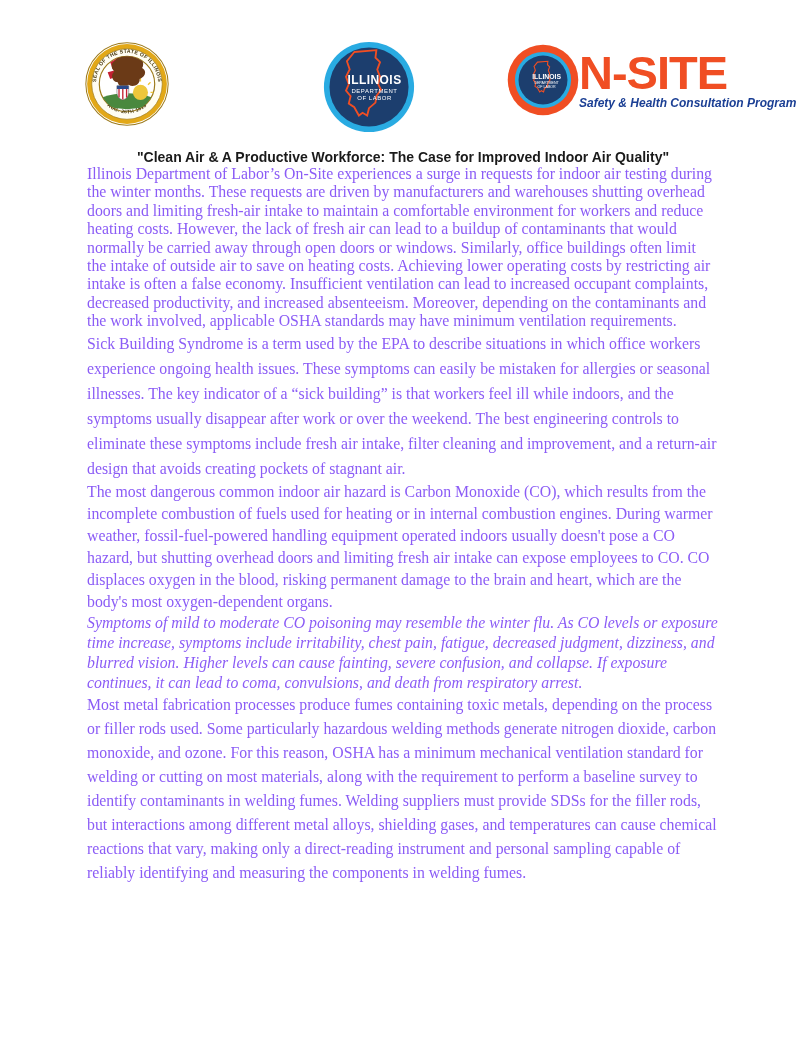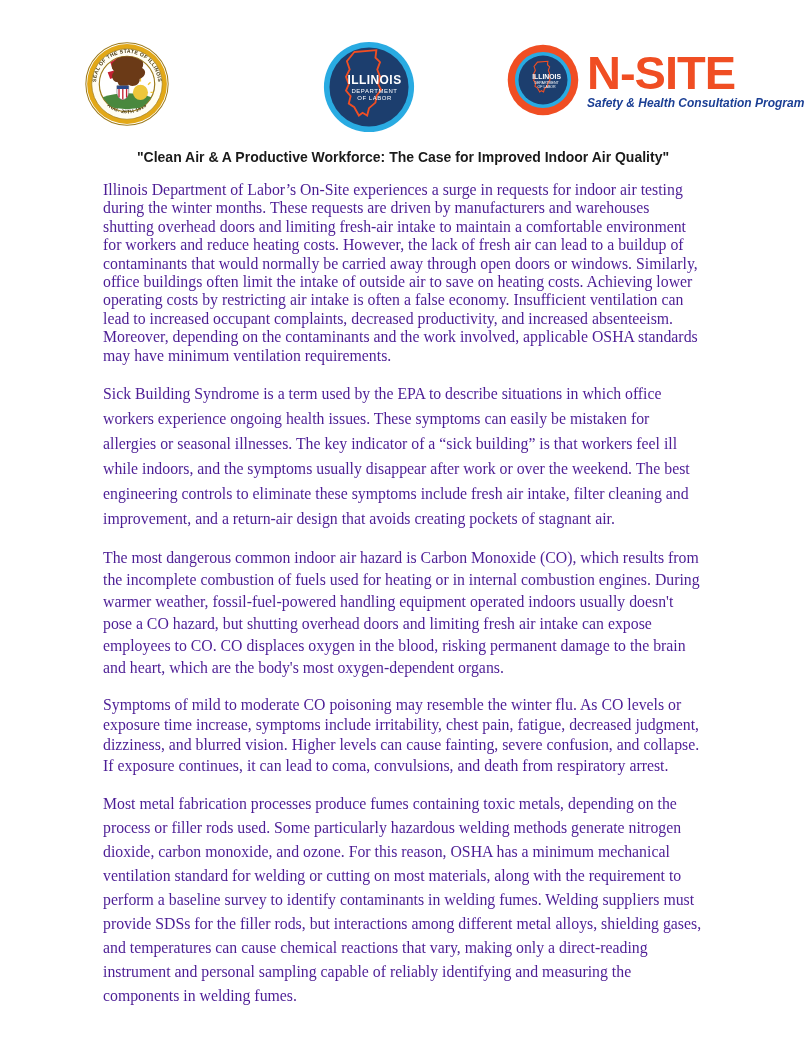--- a/index.html
+++ b/index.html
@@ -9,21 +9,21 @@
     background:#ffffff;
     overflow:hidden;
     font-family:"Liberation Serif","DejaVu Serif",serif;
   }
   
   .logo{position:absolute;}
   .logo-seal{left:85px;top:42px;width:84px;height:84px;}
   .logo-idol{left:323px;top:41px;width:92px;height:92px;}
   .logo-onsite{left:507px;top:44px;display:flex;align-items:flex-start;}
   .onsite-badge{width:72px;height:72px;flex:0 0 auto;}
-  .onsite-right{margin-left:8px;}
+  .onsite-right{margin-left:0px;}
   .onsite-wordmark{
     font-family:"Liberation Sans","DejaVu Sans",sans-serif;
     font-weight:800;
     font-size:47px;
     line-height:40px;
     margin-top:9px;
     letter-spacing:-1px;
     color:var(--orange);
     white-space:nowrap;
   }
@@ -44,29 +44,29 @@
   .doc-title{
     font-family:"Liberation Sans","DejaVu Sans",sans-serif;
     font-weight:bold;
     font-size:14px;
     line-height:16px;
     text-align:center;
     color:#1a1a1a;
     margin:0;
   }
   .content p{
-    margin:16px;
+    margin:0;
     font-size:15.8px;
-    color:#4c1d95;
+    color:#8b5cf6;
     text-align:left;
   }
   .p1{margin-top:20px;line-height:18.4px;}
   .p2{margin-top:17px;line-height:25px;}
   .p3{margin-top:11px;line-height:22px;}
-  .p4{margin-top:12px;line-height:20.2px;}
+  .p4{margin-top:12px;line-height:20.2px;font-style:italic;}
   .p5{margin-top:19px;line-height:24px;}
   svg text{font-family:"Liberation Sans","DejaVu Sans",sans-serif;}
 </style>
 </head>
 <body>
 
 <div class="page">
 
   <div class="logo logo-seal">
     <svg viewBox="0 0 100 100" width="84" height="84">

